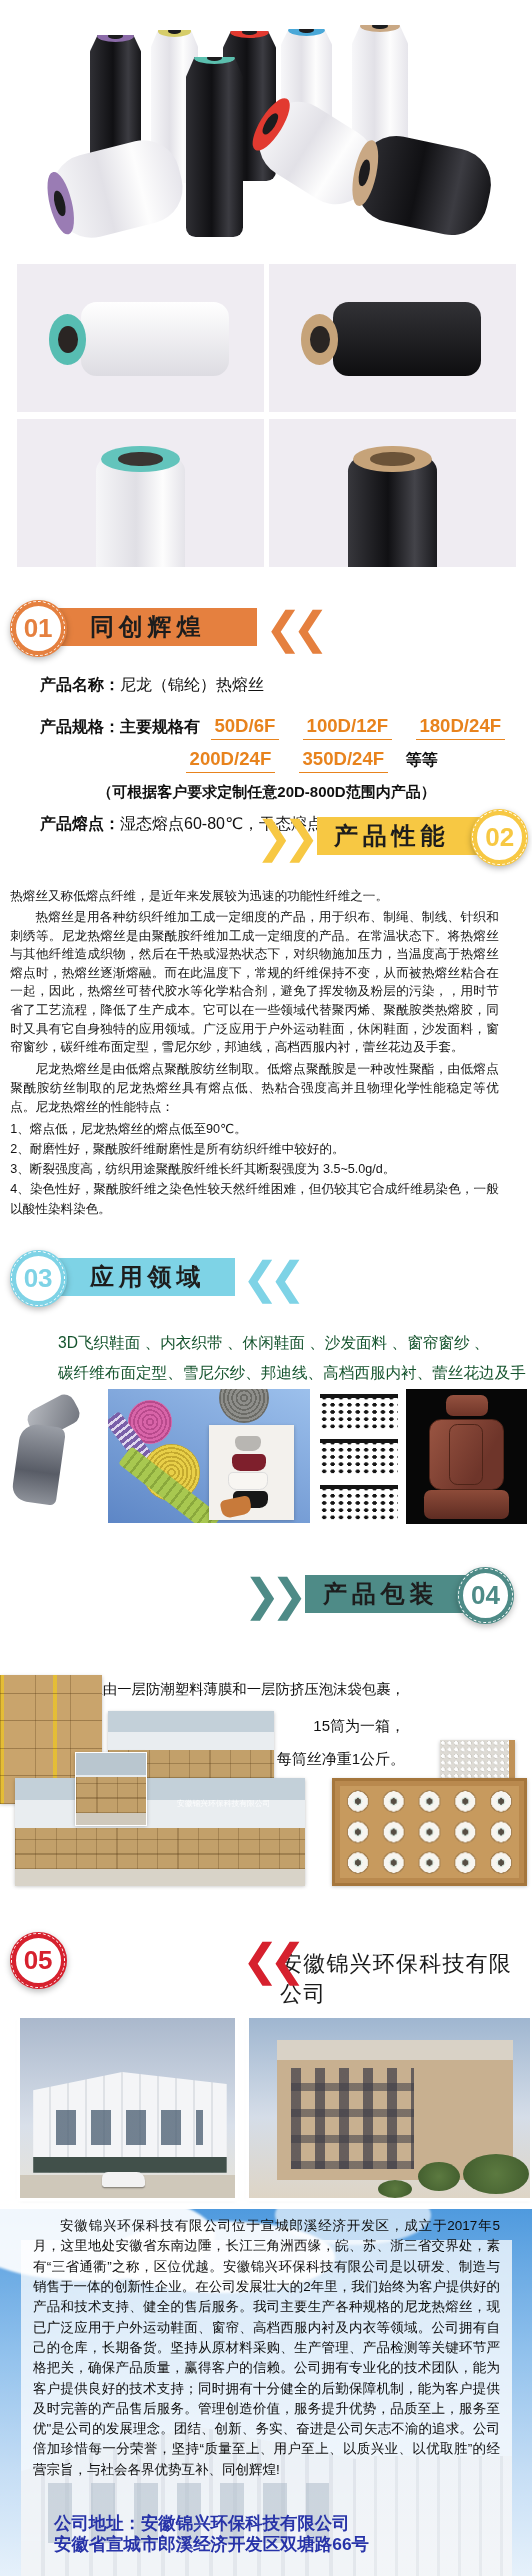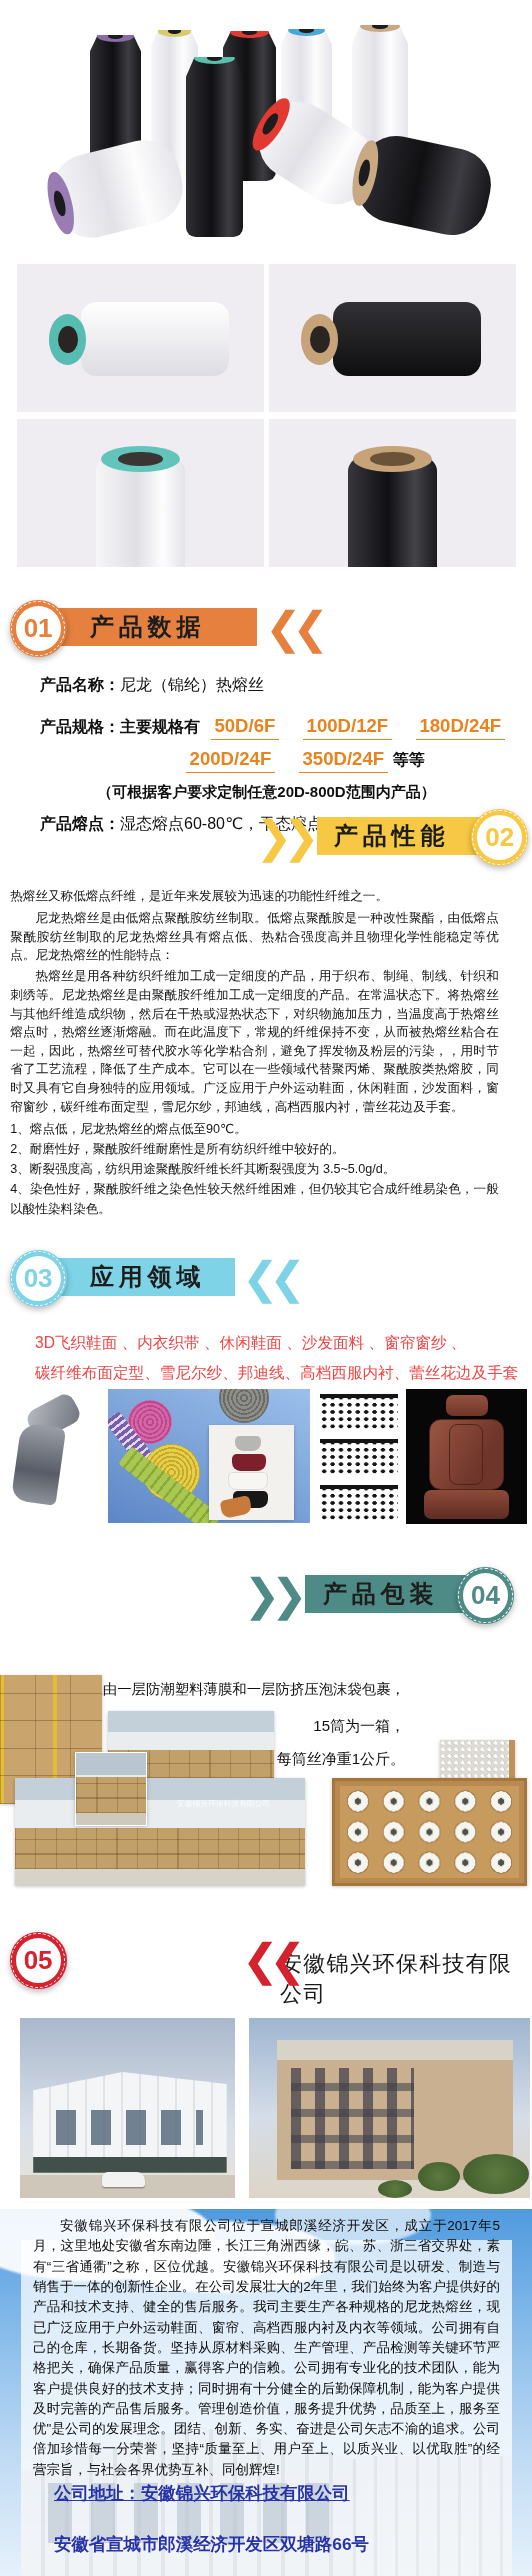--- a/index.html
+++ b/index.html
@@ -46,21 +46,21 @@
         padding:0 3.6px 1.8px;margin-right:24px;display:inline-block;}
   .note{text-align:center;font-size:15px;font-weight:bold;color:#111;}
 
   
   .perf{position:absolute;left:0;width:509px;padding:0 10.2px;color:#141414;}
   .perf p{font-size:12.6px;line-height:18.6px;text-align:justify;}
   .perf .ind{text-indent:2em;}
   .feat{font-size:12.6px;line-height:20px;text-align:justify;}
 
   
-  .apptext{position:absolute;left:0;width:533px;padding-left:35px;font-size:15.6px;line-height:30px;color:#ef4444;}
+  .apptext{position:absolute;left:0;width:533px;padding-left:58px;font-size:15.6px;line-height:30px;color:#14532d;}
   .appphotos{position:absolute;left:0;width:533px;height:144px;}
   .ph{position:absolute;overflow:hidden;}
 
   
   .shoe-bg{background:#fff;}
   .shoe-ankle{position:absolute;left:23px;top:10.8px;width:51px;height:31px;border-radius:10.8px;
      background:linear-gradient(135deg,#b9bcc2,#6f737c);transform:rotate(-28deg);}
   .shoe-leg{position:absolute;left:10.8px;top:35px;width:45px;height:78px;border-radius:18px 8.4px 6px 15.6px;
      background:linear-gradient(180deg,#9a9ea6,#585c66 60%,#8e929a);transform:rotate(8deg);}
   .shoe-sole{position:absolute;left:31px;top:18px;width:41px;height:13px;border-radius:7.2px;
@@ -196,58 +196,58 @@
     </div>
     <div class="gcell" style="left:269px;top:168px;width:247px;height:148px;">
       <div class="stand-body" style="left:32%;top:26%;width:36%;height:80%;background:linear-gradient(90deg,#37373c,#101013 45%,#44444a 75%,#1a1a1e);"></div>
       <div class="ring" style="left:34%;top:18%;width:32%;height:18%;background:#c6a379;"></div>
       <div class="ring" style="left:41%;top:22%;width:18%;height:10%;background:#6b5338;"></div>
     </div>
   </div>
 
   <div class="hdr" style="top:600px;--c:#E5803F;">
     <div class="banner" style="left:37px;width:220px;padding-left:53px;">
-      <span>产品数据</span>
+      <span>同创辉煌</span>
     </div>
     <div class="chev" style="left:265px;">❮❮</div>
     <div class="badge" style="left:9.6px;">
       <span>01</span>
     </div>
   </div>
 
   <div class="datablock" style="top:675px;">
     <div class="drow">
       <span class="dlabel">产品名称：</span><span>尼龙（锦纶）热熔丝</span>
     </div>
     <div class="drow" style="margin-top:19px;">
       <span class="dlabel">产品规格：</span><span class="dlabel" style="margin-right:10.8px;">主要规格有</span><span class="spec">50D/6F</span><span class="spec">100D/12F</span><span class="spec" style="margin-right:0;">180D/24F</span>
     </div>
     <div class="drow" style="margin-top:8.4px;padding-left:186px;">
-      <span class="spec">200D/24F</span><span class="spec" style="margin-right:5px;">350D/24F</span><span class="dlabel">等等</span>
+      <span class="spec">200D/24F</span><span class="spec" style="margin-right:18px;">350D/24F</span><span class="dlabel">等等</span>
     </div>
     <div class="note" style="margin-top:9.6px;">（可根据客户要求定制任意20D-800D范围内产品）</div>
     <div class="drow" style="margin-top:12px;">
       <span class="dlabel">产品熔点：</span><span>湿态熔点60-80℃，干态熔点100-126℃</span>
     </div>
   </div>
 
   <div class="hdr" style="top:809px;--c:#F7C843;">
     <div class="chev" style="right:223px;">❯❯</div>
     <div class="banner" style="right:36px;width:180px;padding-left:17px;">
       <span>产品性能</span>
     </div>
     <div class="badge" style="right:4.8px;">
       <span>02</span>
     </div>
   </div>
 
   <div class="perf" style="top:887px;">
     <p>热熔丝又称低熔点纤维，是近年来发展较为迅速的功能性纤维之一。</p>
+    <p class="ind" style="margin-top:2.4px;">热熔丝是用各种纺织纤维加工成一定细度的产品，用于织布、制绳、制线、针织和刺绣等。尼龙热熔丝是由聚酰胺纤维加工成一定细度的产品。在常温状态下。将热熔丝与其他纤维造成织物，然后在干热或湿热状态下，对织物施加压力，当温度高于热熔丝熔点时，热熔丝逐渐熔融。而在此温度下，常规的纤维保持不变，从而被热熔丝粘合在一起，因此，热熔丝可替代胶水等化学粘合剂，避免了挥发物及粉层的污染，，用时节省了工艺流程，降低了生产成本。它可以在一些领域代替聚丙烯、聚酰胺类热熔胶，同时又具有它自身独特的应用领域。广泛应用于户外运动鞋面，休闲鞋面，沙发面料，窗帘窗纱，碳纤维布面定型，雪尼尔纱，邦迪线，高档西服内衬，蕾丝花边及手套。</p>
     <p class="ind" style="margin-top:3.6px;">尼龙热熔丝是由低熔点聚酰胺纺丝制取。低熔点聚酰胺是一种改性聚酯，由低熔点聚酰胺纺丝制取的尼龙热熔丝具有熔点低、热粘合强度高并且物理化学性能稳定等优点。尼龙热熔丝的性能特点：</p>
-    <p class="ind" style="margin-top:2.4px;">热熔丝是用各种纺织纤维加工成一定细度的产品，用于织布、制绳、制线、针织和刺绣等。尼龙热熔丝是由聚酰胺纤维加工成一定细度的产品。在常温状态下。将热熔丝与其他纤维造成织物，然后在干热或湿热状态下，对织物施加压力，当温度高于热熔丝熔点时，热熔丝逐渐熔融。而在此温度下，常规的纤维保持不变，从而被热熔丝粘合在一起，因此，热熔丝可替代胶水等化学粘合剂，避免了挥发物及粉层的污染，，用时节省了工艺流程，降低了生产成本。它可以在一些领域代替聚丙烯、聚酰胺类热熔胶，同时又具有它自身独特的应用领域。广泛应用于户外运动鞋面，休闲鞋面，沙发面料，窗帘窗纱，碳纤维布面定型，雪尼尔纱，邦迪线，高档西服内衬，蕾丝花边及手套。</p>
     <div class="feat" style="margin-top:2.4px;">1、熔点低，尼龙热熔丝的熔点低至90℃。</div>
     <div class="feat">2、耐磨性好，聚酰胺纤维耐磨性是所有纺织纤维中较好的。</div>
     <div class="feat">3、断裂强度高，纺织用途聚酰胺纤维长纤其断裂强度为 3.5~5.0g/d。</div>
     <div class="feat">4、染色性好，聚酰胺纤维之染色性较天然纤维困难，但仍较其它合成纤维易染色，一般以酸性染料染色。</div>
   </div>
 
   <div class="hdr" style="top:1250px;--c:#7ED3E6;">
     <div class="banner" style="left:37px;width:198px;padding-left:53px;">
       <span>应用领域</span>
     </div>
@@ -355,18 +355,18 @@
   </div>
 
   <div class="bluewrap">
     <div class="cloud" style="left:-36px;top:-18px;width:251px;height:90px;"></div>
     <div class="cloud" style="left:108px;top:12px;width:227px;height:72px;"></div>
     <div class="cloud" style="left:275px;top:-24px;width:156px;height:60px;opacity:.7;"></div>
     <div class="panel"></div>
     <div class="bldg bldg-a"></div>
     <div class="bldg bldg-b"></div>
     <div class="profile">安徽锦兴环保科技有限公司位于宣城郎溪经济开发区，成立于2017年5月，这里地处安徽省东南边陲，长江三角洲西缘，皖、苏、浙三省交界处，素有“三省通衢”之称，区位优越。安徽锦兴环保科技有限公司是以研发、制造与销售于一体的创新性企业。在公司发展壮大的2年里，我们始终为客户提供好的产品和技术支持、健全的售后服务。我司主要生产各种规格的尼龙热熔丝，现已广泛应用于户外运动鞋面、窗帘、高档西服内衬及内衣等领域。公司拥有自己的仓库，长期备货。坚持从原材料采购、生产管理、产品检测等关键环节严格把关，确保产品质量，赢得客户的信赖。公司拥有专业化的技术团队，能为客户提供良好的技术支持；同时拥有十分健全的后勤保障机制，能为客户提供及时完善的产品售后服务。管理创造价值，服务提升优势，品质至上，服务至优"是公司的发展理念。团结、创新、务实、奋进是公司矢志不渝的追求。公司倍加珍惜每一分荣誉，坚持“质量至上、用户至上、以质兴业、以优取胜”的经营宗旨，与社会各界优势互补、同创辉煌!</div>
-    <div class="addr" style="top:272px;text-decoration:underline;">公司地址：安徽锦兴环保科技有限公司</div>
+    <div class="addr" style="top:302px;">公司地址：安徽锦兴环保科技有限公司</div>
     <div class="addr" style="top:323px;">安徽省宣城市郎溪经济开发区双塘路66号</div>
   </div>
 
 </div>
 
 
 </body></html>

